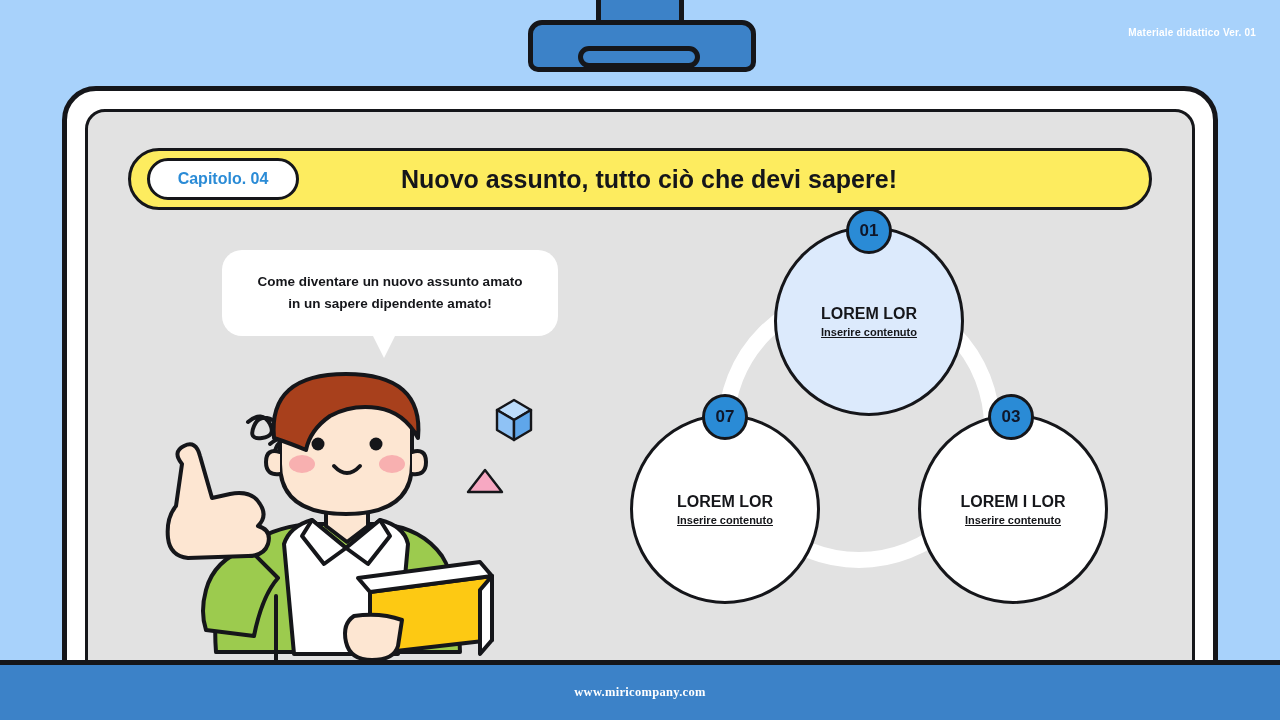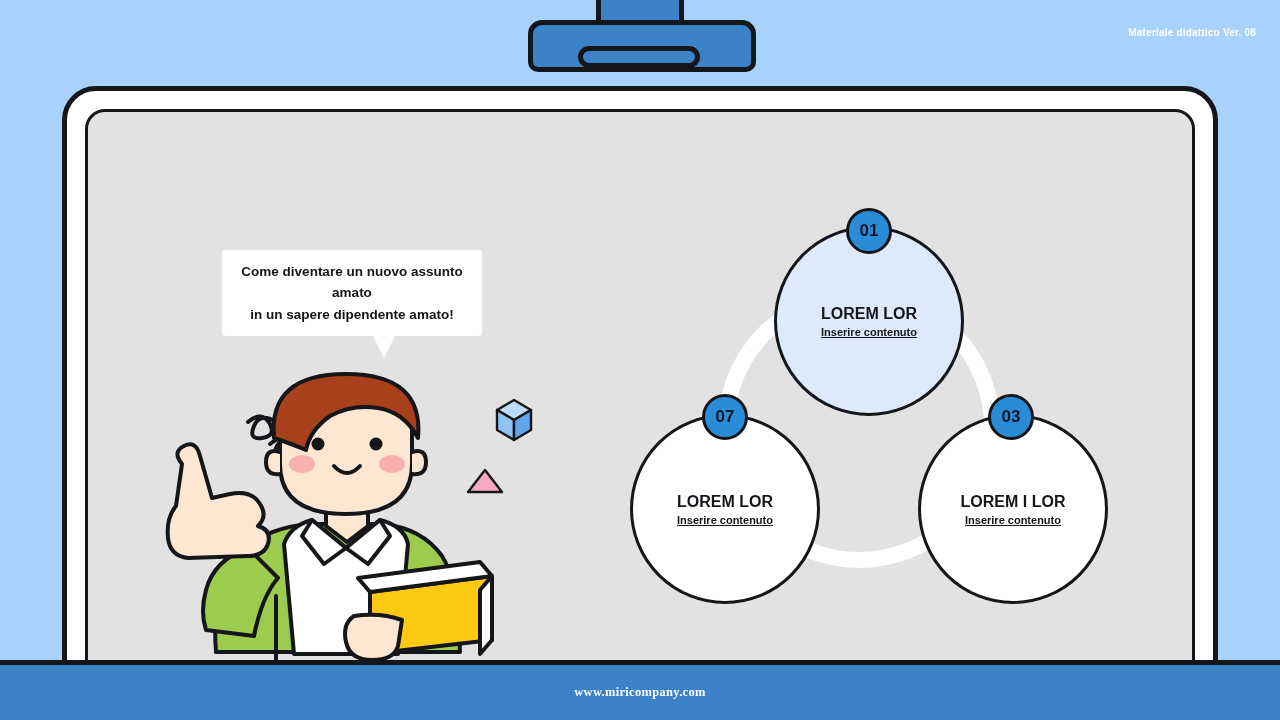--- a/index.html
+++ b/index.html
@@ -100,23 +100,23 @@
     font-size: 25px;
     font-weight: bold;
     color: #15161a;
     padding-right: 150px;
   }
 
   
   .bubble {
     position: absolute;
     left: 222px; top: 250px;
-    width: 260px; height: 86px;
+    width: 336px; height: 86px;
     background: #ffffff;
-    border-radius: 3px;
+    border-radius: 20px;
     display: flex;
     align-items: center;
     justify-content: center;
     text-align: center;
     font-size: 13.5px;
     font-weight: bold;
     color: #15161a;
     line-height: 1.6;
     padding: 0 16px;
   }
@@ -207,32 +207,36 @@
   .footer-url {
     color: #ffffff;
     font-size: 12.5px;
     font-weight: bold;
     letter-spacing: .3px;
   }
 </style>
 </head>
 <body>
 
-<div class="version-note">Materiale didattico Ver. 08</div>
+<div class="version-note">Materiale didattico Ver. 01</div>
 
 <div class="device-clip">
 
   <div class="stand-neck"></div>
   <div class="stand-base"></div>
   <div class="stand-notch"></div>
 
   <div class="device">
     <div class="device-inner"></div>
   </div>
 
+  <div class="title-bar">
+    <div class="chapter-pill">Capitolo. 04</div>
+    <div class="title-text">Nuovo assunto, tutto ciò che devi sapere!</div>
+  </div>
 
   <div class="bubble">
     <div>
       <span>Come diventare un nuovo assunto amato</span><br>
       <span>in un sapere dipendente amato!</span>
     </div>
   </div>
   <div class="bubble-tail"></div>
 
   <div class="deco-cube">

